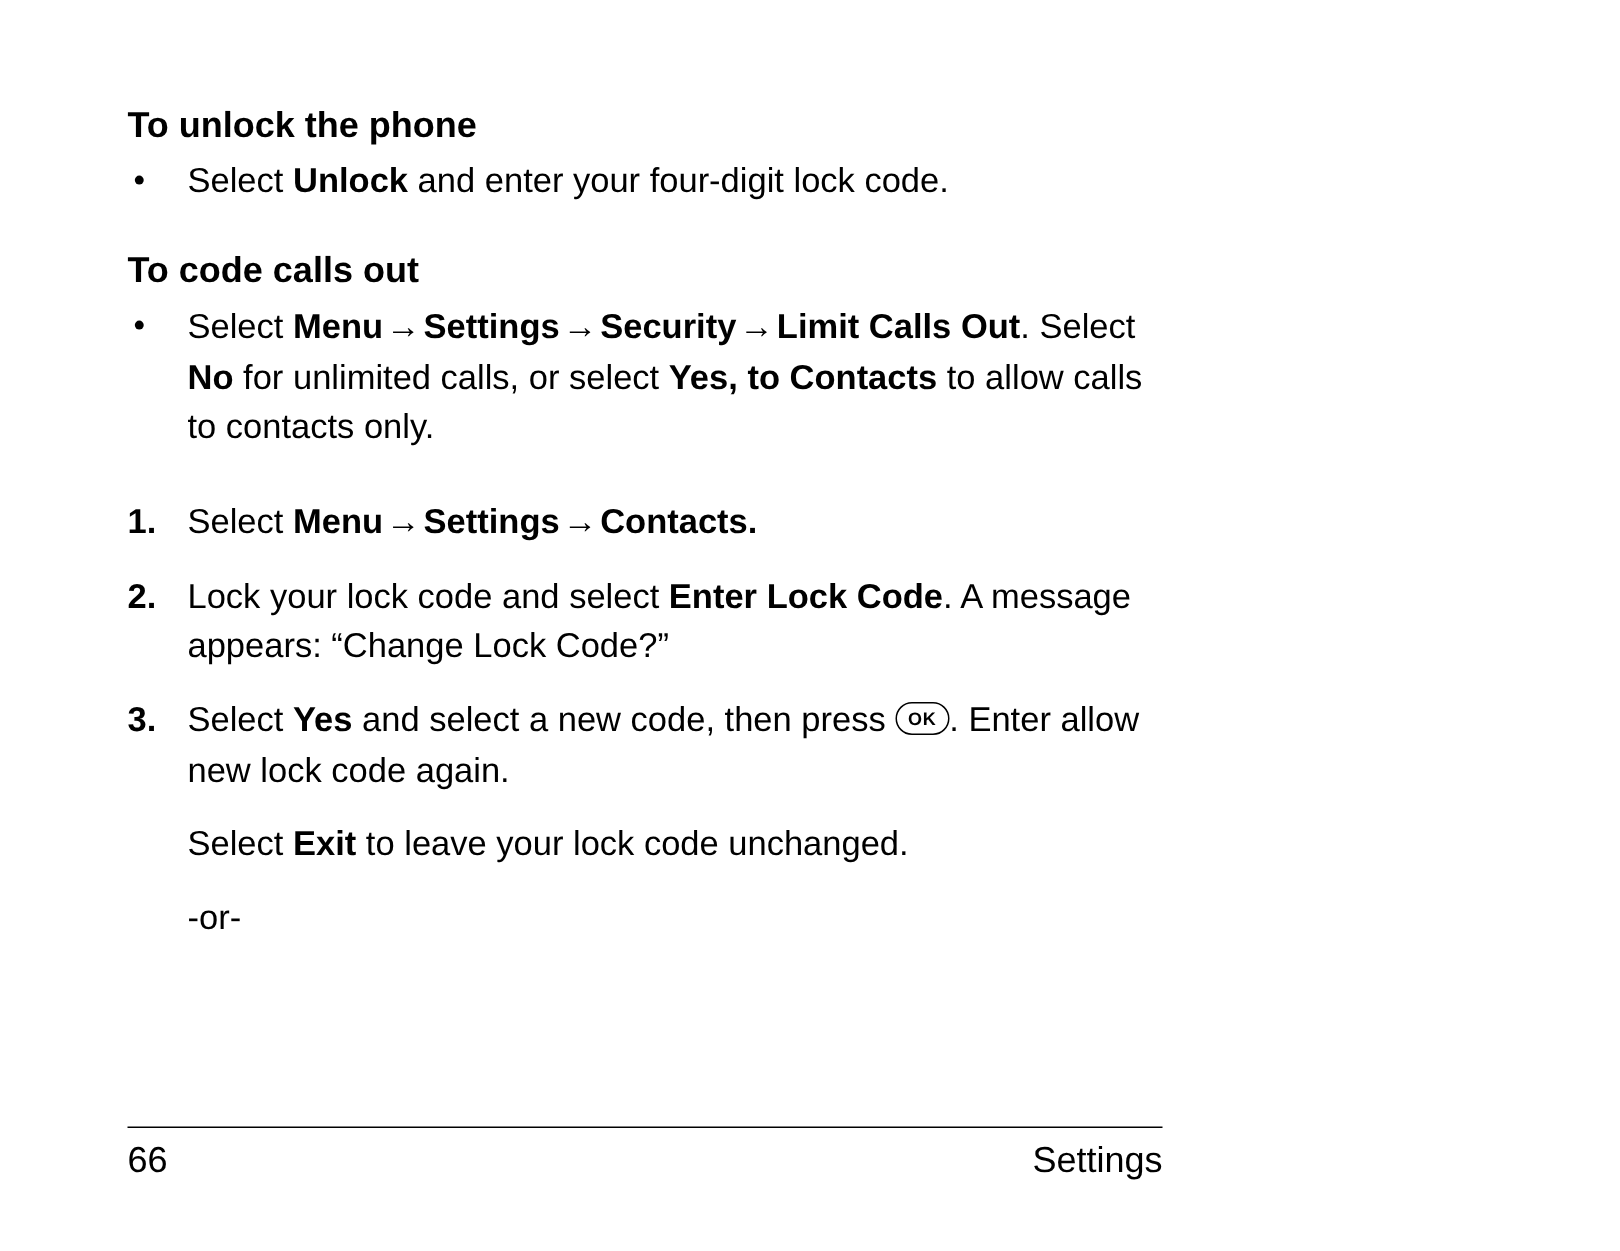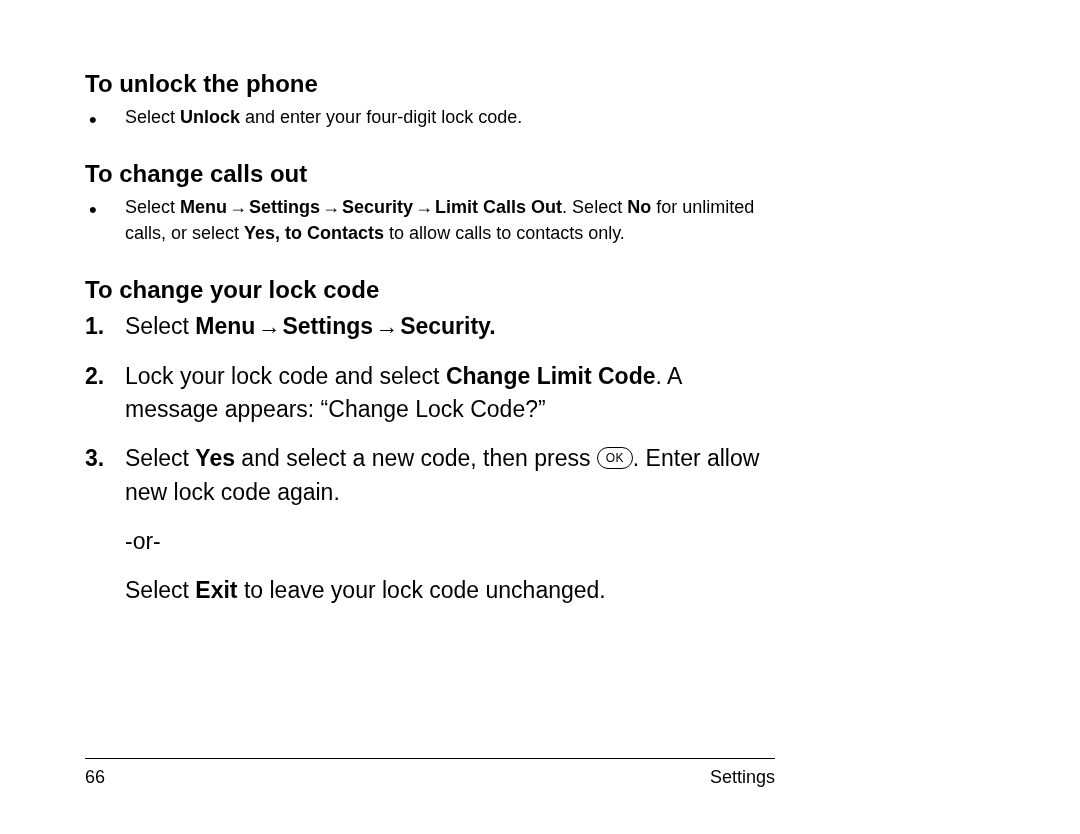--- a/index.html
+++ b/index.html
@@ -25,21 +25,21 @@
   }
   .block {
     margin-bottom: 30px;
   }
   ul.bullets, ol.nums {
     margin: 0;
     padding: 0;
     list-style: none;
   }
   ul.bullets > li {
-    font-size: 18px;
+    font-size: 23px;
     line-height: 1.45;
     padding-left: 40px;
     position: relative;
     margin-bottom: 6px;
   }
   ul.bullets > li::before {
     content: "•";
     position: absolute;
     left: 4px;
     top: 0;
@@ -65,21 +65,21 @@
   }
   .ok-icon {
     display: inline-flex;
     align-items: center;
     justify-content: center;
     width: 34px;
     height: 20px;
     border: 1.5px solid #000;
     border-radius: 12px;
     font-size: 12px;
-    font-weight: normal;
+    font-weight: bold;
     font-family: Arial, sans-serif;
     vertical-align: middle;
     position: relative;
     top: -2px;
     letter-spacing: 0.5px;
   }
   .sub {
     padding-left: 40px;
     font-size: 23px;
     line-height: 1.45;
@@ -92,66 +92,65 @@
     bottom: 46px;
   }
   .footer hr {
     border: none;
     border-top: 1px solid #000;
     margin: 0 0 8px 0;
   }
   .footer-row {
     display: flex;
     justify-content: space-between;
-    font-size: 18px;
+    font-size: 24px;
   }
 </style>
 </head>
 <body>
 
 <div class="page">
 
   <div class="block">
     <div class="heading">To unlock the phone</div>
     <ul class="bullets">
       <li>
         <span>Select </span><span class="b">Unlock</span><span> and enter your four-digit lock code.</span>
       </li>
     </ul>
   </div>
 
   <div class="block">
-    <div class="heading">To change calls out</div>
+    <div class="heading">To code calls out</div>
     <ul class="bullets">
       <li>
         <span>Select </span><span class="b">Menu</span><span class="arrow"> → </span><span class="b">Settings</span><span class="arrow"> → </span><span class="b">Security</span><span class="arrow"> → </span><span class="b">Limit Calls Out</span><span>. Select </span><span class="b">No</span><span> for unlimited calls, or select </span><span class="b">Yes, to Contacts</span><span> to allow calls to contacts only.</span>
       </li>
     </ul>
   </div>
 
   <div class="block">
-    <div class="heading">To change your lock code</div>
     <ol class="nums">
       <li>
         <span class="num">1.</span>
-        <span>Select </span><span class="b">Menu</span><span class="arrow"> → </span><span class="b">Settings</span><span class="arrow"> → </span><span class="b">Security.</span>
+        <span>Select </span><span class="b">Menu</span><span class="arrow"> → </span><span class="b">Settings</span><span class="arrow"> → </span><span class="b">Contacts.</span>
       </li>
       <li>
         <span class="num">2.</span>
-        <span>Lock your lock code and select </span><span class="b">Change Limit Code</span><span>. A message appears: “Change Lock Code?”</span>
+        <span>Lock your lock code and select </span><span class="b">Enter Lock Code</span><span>. A message appears: “Change Lock Code?”</span>
       </li>
       <li>
         <span class="num">3.</span>
         <span>Select </span><span class="b">Yes</span><span> and select a new code, then press </span><span class="ok-icon">OK</span><span>. Enter allow new lock code again.</span>
       </li>
     </ol>
-    <div class="sub">-or-</div>
     <div class="sub">
       <span>Select </span><span class="b">Exit</span><span> to leave your lock code unchanged.</span>
     </div>
+    <div class="sub">-or-</div>
   </div>
 
   <div class="footer">
     <hr>
     <div class="footer-row">
       <span>66</span>
       <span>Settings</span>
     </div>
   </div>
 

